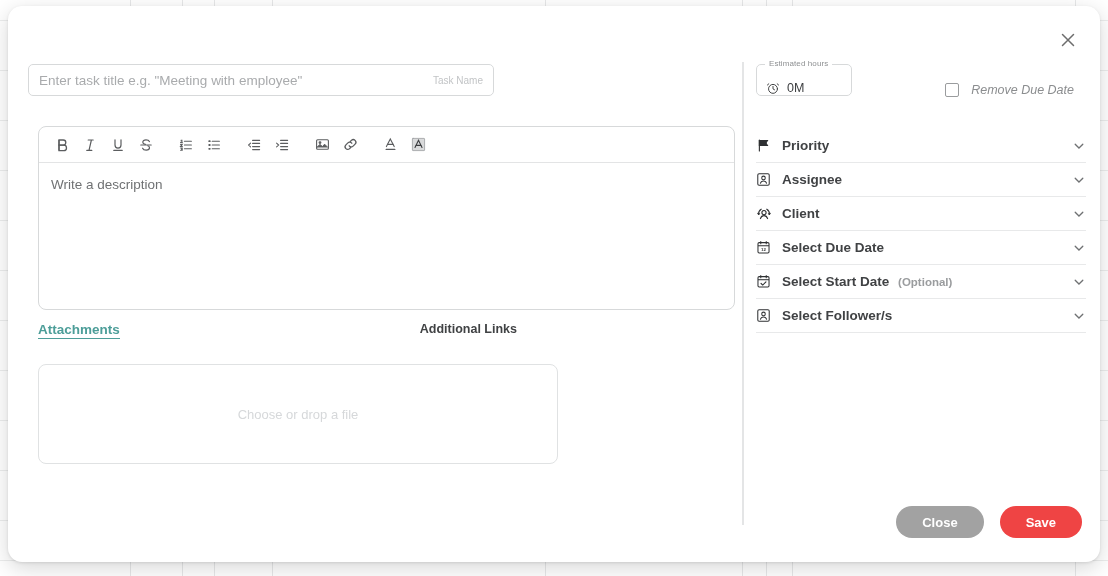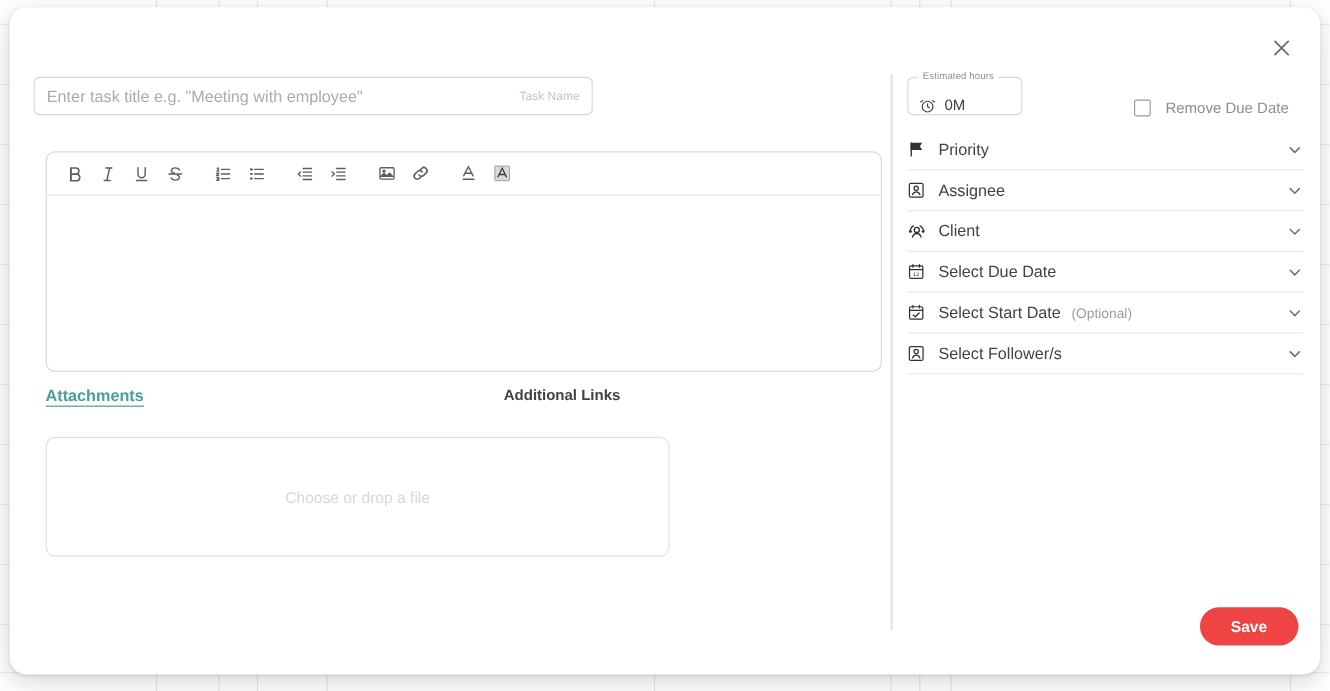--- a/index.html
+++ b/index.html
@@ -126,26 +126,26 @@
   .est-hours .legend {
     position:absolute; left:8px; top:-6px;
     background:#fff; padding:0 4px;
     font-size:8px; color:#8e9092; letter-spacing:.1px;
   }
   .est-hours .val { font-size:12.5px; color:#3c3e40; }
   .est-hours svg { display:block; color:#3c3e40; }
 
   #remove-due {
     position:absolute; right:12px; top:19px;
-    display:flex; align-items:center; gap:12px; cursor:pointer;
+    display:flex; align-items:center; gap:12px; cursor:pointer;font-style:italic;
   }
   .cbox { width:14px; height:14px; border:1.6px solid #9a9c9e; border-radius:2px; background:#fff; }
   #remove-due .lbl { font-size:12.5px; color:#8b8d8f; }
 
-  .field-rows { position:absolute; left:0; top:44px; width:330px; }
+  .field-rows { position:absolute; left:0; top:65px; width:330px;font-weight:bold; }
   .field-row {
     height:34px; display:flex; align-items:center;
     border-bottom:1px solid #e8e9ea; cursor:pointer;
   }
   .field-row .ico { width:26px; display:flex; align-items:center; color:#2f3133; }
   .field-row .ico svg { display:block; }
   .field-row .label { flex:1; font-size:13.5px; color:#404244; }
   .field-row .label .optional { color:#9a9c9e; font-size:11.5px; }
   .field-row .chev { width:20px; display:flex; align-items:center; justify-content:flex-end; color:#6f7173; }
 
@@ -288,20 +288,21 @@
         </div>
         <div class="tb-btn">
           <svg width="15" height="15" viewBox="0 0 15 15" fill="none" stroke="currentColor" stroke-width="1.1" stroke-linecap="round">
             <rect x="1.4" y="1.4" width="12.2" height="12.2" rx="0.6" fill="#d9dadb" stroke="#9b9d9f" stroke-width="0.8"></rect>
             <path d="M4 10.4 7.5 3.2l3.5 7.2" stroke="#3c3e40"></path>
               <path d="M5.1 8.4h4.8" stroke="#3c3e40"></path>
           </svg>
         </div>
 
       </div>
+      <div id="editor-body">Write a description</div>
     </div>
 
     <div id="attach-tabs">
       <span id="tab-attachments">Attachments</span>
       <span id="tab-additional">Additional Links</span>
     </div>
 
     <div id="dropzone">
       <span>Choose or drop a file</span>
     </div>
@@ -439,16 +440,17 @@
           <svg width="14" height="14" viewBox="0 0 14 14" fill="none" stroke="currentColor" stroke-width="1.3" stroke-linecap="round">
               <path d="M3.2 5.2 7 9l3.8-3.8"></path>
             </svg>
         </span>
       </div>
 
     </div>
   </div>
 
   <div id="footer">
+    <button class="btn" id="btn-close">Close</button>
     <button class="btn" id="btn-save">Save</button>
   </div>
 
 </div>
 
 </body></html>

